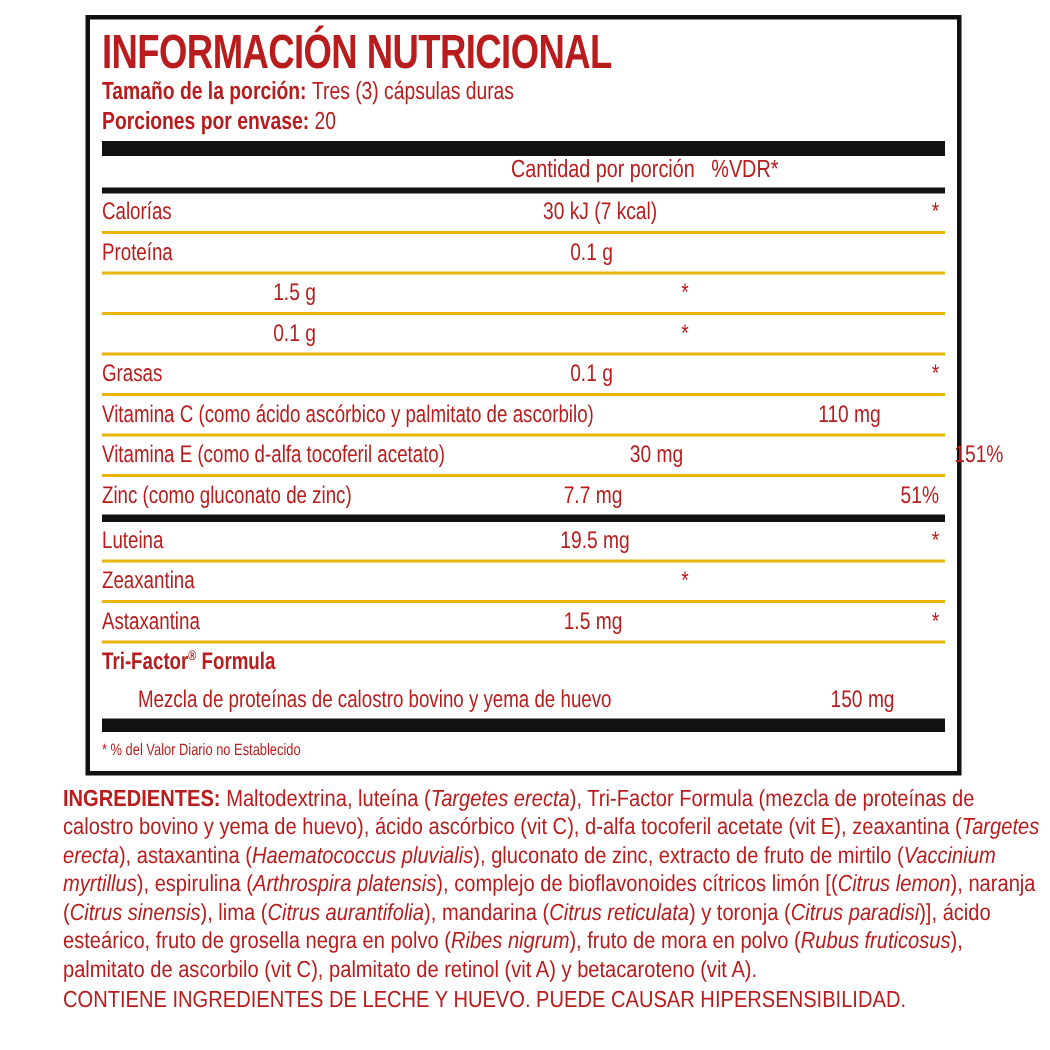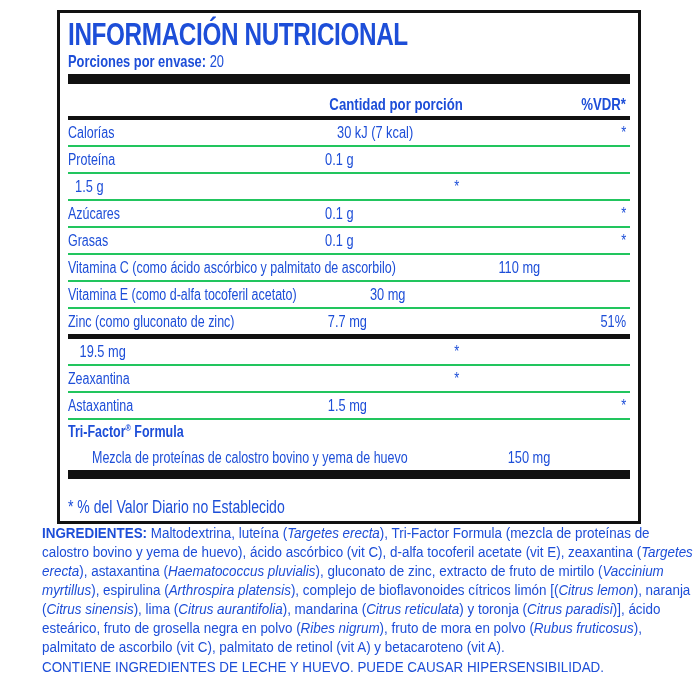--- a/index.html
+++ b/index.html
@@ -1,68 +1,71 @@
 <!DOCTYPE html>
 <html><head>
 <meta charset="utf-8">
 <style>
   html,body{margin:0;padding:0;background:#fff;}
   .page{
     position:relative;width:700px;height:700px;background:#ffffff;
-    font-family:"Liberation Sans",sans-serif;color:#1d4ed8;overflow:hidden;
+    font-family:"Liberation Sans",sans-serif;color:#b91c1c;overflow:hidden;
   }
   
   .cx{display:inline-block;transform:scaleX(0.78);transform-origin:0 50%;white-space:nowrap;}
   .cxr{display:inline-block;transform:scaleX(0.80);transform-origin:100% 50%;white-space:nowrap;}
   .b{font-weight:bold;}
   sup{font-size:58%;vertical-align:super;}
 
   .facts{
     position:absolute;left:57px;top:10px;width:584px;box-sizing:border-box;
     border:3px solid #111;background:#fff;padding:2px 8px 3px 8px;
   }
   .title{font-size:32px;line-height:34px;font-weight:bold;letter-spacing:-0.5px;margin:2px 0 0 0;}
   .serv{font-size:16.5px;line-height:20px;}
   .bar-thick{height:10px;background:#111;margin-top:3px;}
   .head{
     display:grid;grid-template-columns:1fr 167px;align-items:end;
-    font-weight:bold;font-size:16.5px;padding:11px 0 2px 0;border-bottom:4px solid #111;
+    font-weight:normal;font-size:16.5px;padding:0 0 2px 0;border-bottom:4px solid #111;
   }
   .head .amt{text-align:right;}
-  .head .dvh{text-align:right;padding-right:4px;}
+  .head .dvh{padding-right:4px;}
   .nrows .row{
     display:grid;grid-template-columns:1fr 145px 167px;align-items:center;
-    min-height:25px;font-size:16px;border-top:2px solid #22c55e;
+    min-height:25px;font-size:16px;border-top:2px solid #eab308;
   }
   .nrows .row.first{border-top:none;}
   .nrows .row.nosep{border-top:none;}
   .nrows .row.sep-med{border-top:5px solid #111;}
   .nrows .labelcell{overflow:visible;}
   .nrows .labelcell.indent{padding-left:24px;}
-  .nrows .amount{text-align:left;}
+  .nrows .amount{text-align:center;}
   .nrows .dv{text-align:right;padding-right:4px;}
   .bar-foot{height:9px;background:#111;}
-  .footnote{font-size:18px;line-height:19px;padding:19px 0 1px 0;}
+  .footnote{font-size:11px;line-height:19px;padding:3px 0 1px 0;}
 
   .ing{
     position:absolute;left:42px;top:523px;width:760px;
     transform:scaleX(0.865);transform-origin:0 0;
     font-size:15.5px;line-height:19px;
   }
   .ing p{margin:0;}
   .ing .allergen{margin-top:1px;}
 </style>
 </head>
 <body>
 
 <div class="page">
 
   <div class="facts">
     <div class="title"><span class="cx" style="transform:scaleX(0.76)">INFORMACIÓN NUTRICIONAL</span></div>
 
+    <div class="serv">
+      <span class="cx"><b>Tamaño de la porción:</b>&nbsp;<span>Tres (3) cápsulas duras</span></span>
+    </div>
     <div class="serv">
       <span class="cx"><b>Porciones por envase:</b>&nbsp;<span>20</span></span>
     </div>
 
     <div class="bar-thick"></div>
 
     <div class="head">
       <span class="amt"><span class="cxr">Cantidad por porción</span></span>
       <span class="dvh"><span class="cxr">%VDR*</span></span>
     </div>
@@ -76,44 +79,45 @@
         <div class="row">
           <span class="labelcell"><span class="cx">Proteína</span></span>
           <span class="amount"><span class="cxr">0.1 g</span></span>
           <span class="dv"><span class="cxr"></span></span>
         </div>
         <div class="row">
           <span class="amount"><span class="cxr">1.5 g</span></span>
           <span class="dv"><span class="cxr">*</span></span>
         </div>
         <div class="row">
-          <span class="labelcell"><span class="cx">Azúcares</span></span>
           <span class="amount"><span class="cxr">0.1 g</span></span>
           <span class="dv"><span class="cxr">*</span></span>
         </div>
         <div class="row">
           <span class="labelcell"><span class="cx">Grasas</span></span>
           <span class="amount"><span class="cxr">0.1 g</span></span>
           <span class="dv"><span class="cxr">*</span></span>
         </div>
         <div class="row">
           <span class="labelcell"><span class="cx">Vitamina C (como ácido ascórbico y palmitato de ascorbilo)</span></span>
           <span class="amount"><span class="cxr">110 mg</span></span>
           <span class="dv"></span>
         </div>
         <div class="row">
           <span class="labelcell"><span class="cx">Vitamina E (como d-alfa tocoferil acetato)</span></span>
           <span class="amount"><span class="cxr">30 mg</span></span>
+          <span class="dv"><span class="cxr">151%</span></span>
         </div>
         <div class="row">
           <span class="labelcell"><span class="cx">Zinc (como gluconato de zinc)</span></span>
           <span class="amount"><span class="cxr">7.7 mg</span></span>
           <span class="dv"><span class="cxr">51%</span></span>
         </div>
         <div class="row sep-med">
+          <span class="labelcell"><span class="cx">Luteina</span></span>
           <span class="amount"><span class="cxr">19.5 mg</span></span>
           <span class="dv"><span class="cxr">*</span></span>
         </div>
         <div class="row">
           <span class="labelcell"><span class="cx">Zeaxantina</span></span>
           <span class="dv"><span class="cxr">*</span></span>
         </div>
         <div class="row">
           <span class="labelcell"><span class="cx">Astaxantina</span></span>
           <span class="amount"><span class="cxr">1.5 mg</span></span>

